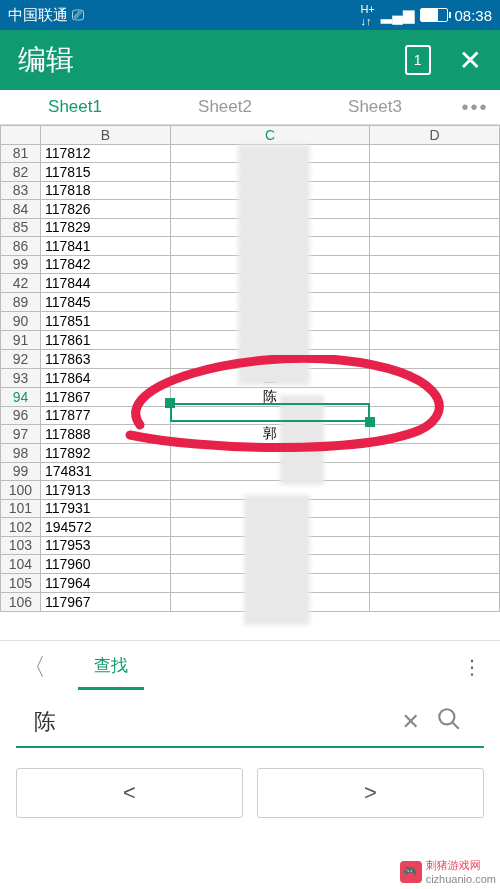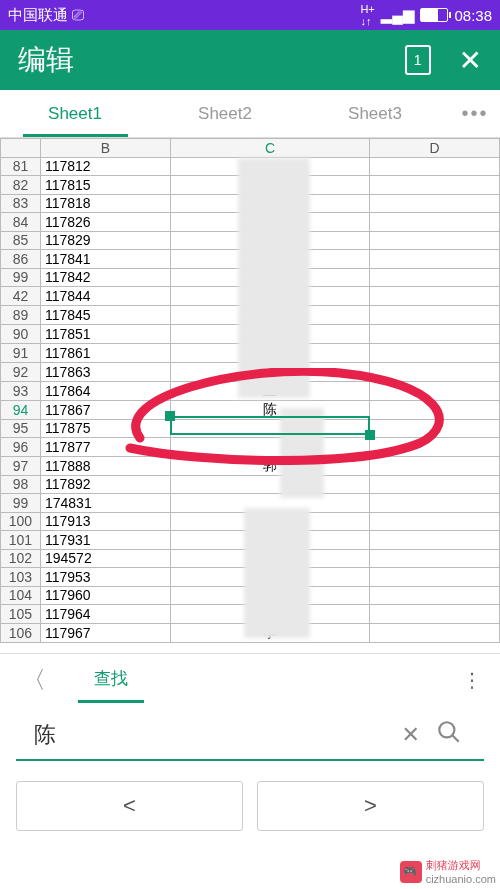--- a/index.html
+++ b/index.html
@@ -1,28 +1,28 @@
 <!DOCTYPE html>
 <html><head>
 <meta charset="utf-8">
 <style>
   * { margin: 0; padding: 0; box-sizing: border-box; font-family: sans-serif; }
   body { width: 500px; height: 889px; background: #fff; position: relative; overflow: hidden; }
-  .status-bar { height: 30px; background: #6d28d9; color: #fff; display: flex; justify-content: space-between; padding: 0 8px; font-size: 15px; gap: 34px; }
+  .status-bar { height: 30px; background: #0369a1; color: #fff; display: flex; justify-content: space-between; padding: 0 8px; font-size: 15px; gap: 34px; }
   .status-left { display: flex; align-items: center; gap: 4px; }
   .status-right { display: flex; align-items: center; gap: 6px; }
   .battery { width: 28px; height: 14px; border: 1.5px solid #fff; border-radius: 2px; position: relative; }
   .battery::after { content: ""; position: absolute; right: -4px; top: 3px; width: 2px; height: 6px; background: #fff; }
   .battery-fill { width: 65%; height: 100%; background: #fff; }
   .app-bar { height: 60px; background: #109a6f; color: #fff; display: flex; align-items: center; justify-content: space-between; padding: 0 18px; }
   .app-title { font-size: 28px; font-weight: 300; }
   .app-actions { display: flex; gap: 28px; align-items: center; }
   .doc-icon { width: 26px; height: 30px; border: 2px solid #fff; border-radius: 3px; display: flex; align-items: center; justify-content: center; font-size: 14px; }
   .close-icon { font-size: 28px; font-weight: 300; }
-  .tabs { height: 48px; display: flex; border-bottom: 1px solid #ddd; align-items: center; }
+  .tabs { height: 35px; display: flex; border-bottom: 1px solid #ddd; align-items: center; }
   .tab { flex: 1; text-align: center; font-size: 17px; color: #999; padding: 12px 0; position: relative; }
   .tab.active { color: #109a6f; }
   .tab.active::after { content: ""; position: absolute; bottom: -1px; left: 15%; width: 70%; height: 3px; background: #109a6f; }
   .tab-more { width: 50px; text-align: center; color: #999; font-size: 20px; letter-spacing: 2px; }
   .sheet { position: relative; overflow: hidden; }
   table { border-collapse: collapse; width: 100%; }
   th, td { border: 1px solid #bbb; font-size: 14px; height: 18.5px; padding: 0 4px; text-align: left; white-space: nowrap; }
   th { background: #f5f5f5; text-align: center; font-weight: normal; color: #555; }
   .rownum { background: #f5f5f5; text-align: center; color: #555; width: 40px; }
   .rownum.sel { color: #109a6f; }
@@ -177,26 +177,20 @@
           <td style="text-align:center">王</td>
           <td></td>
         </tr>
         <tr>
           <td class="rownum sel">94</td>
           <td>117867</td>
           <td style="text-align:center">陈</td>
           <td></td>
         </tr>
         <tr>
-          <td class="rownum">95</td>
-          <td>117875</td>
-          <td style="text-align:center"></td>
-          <td></td>
-        </tr>
-        <tr>
           <td class="rownum">96</td>
           <td>117877</td>
           <td style="text-align:center"></td>
           <td></td>
         </tr>
         <tr>
           <td class="rownum">97</td>
           <td>117888</td>
           <td style="text-align:center">郭</td>
           <td></td>

